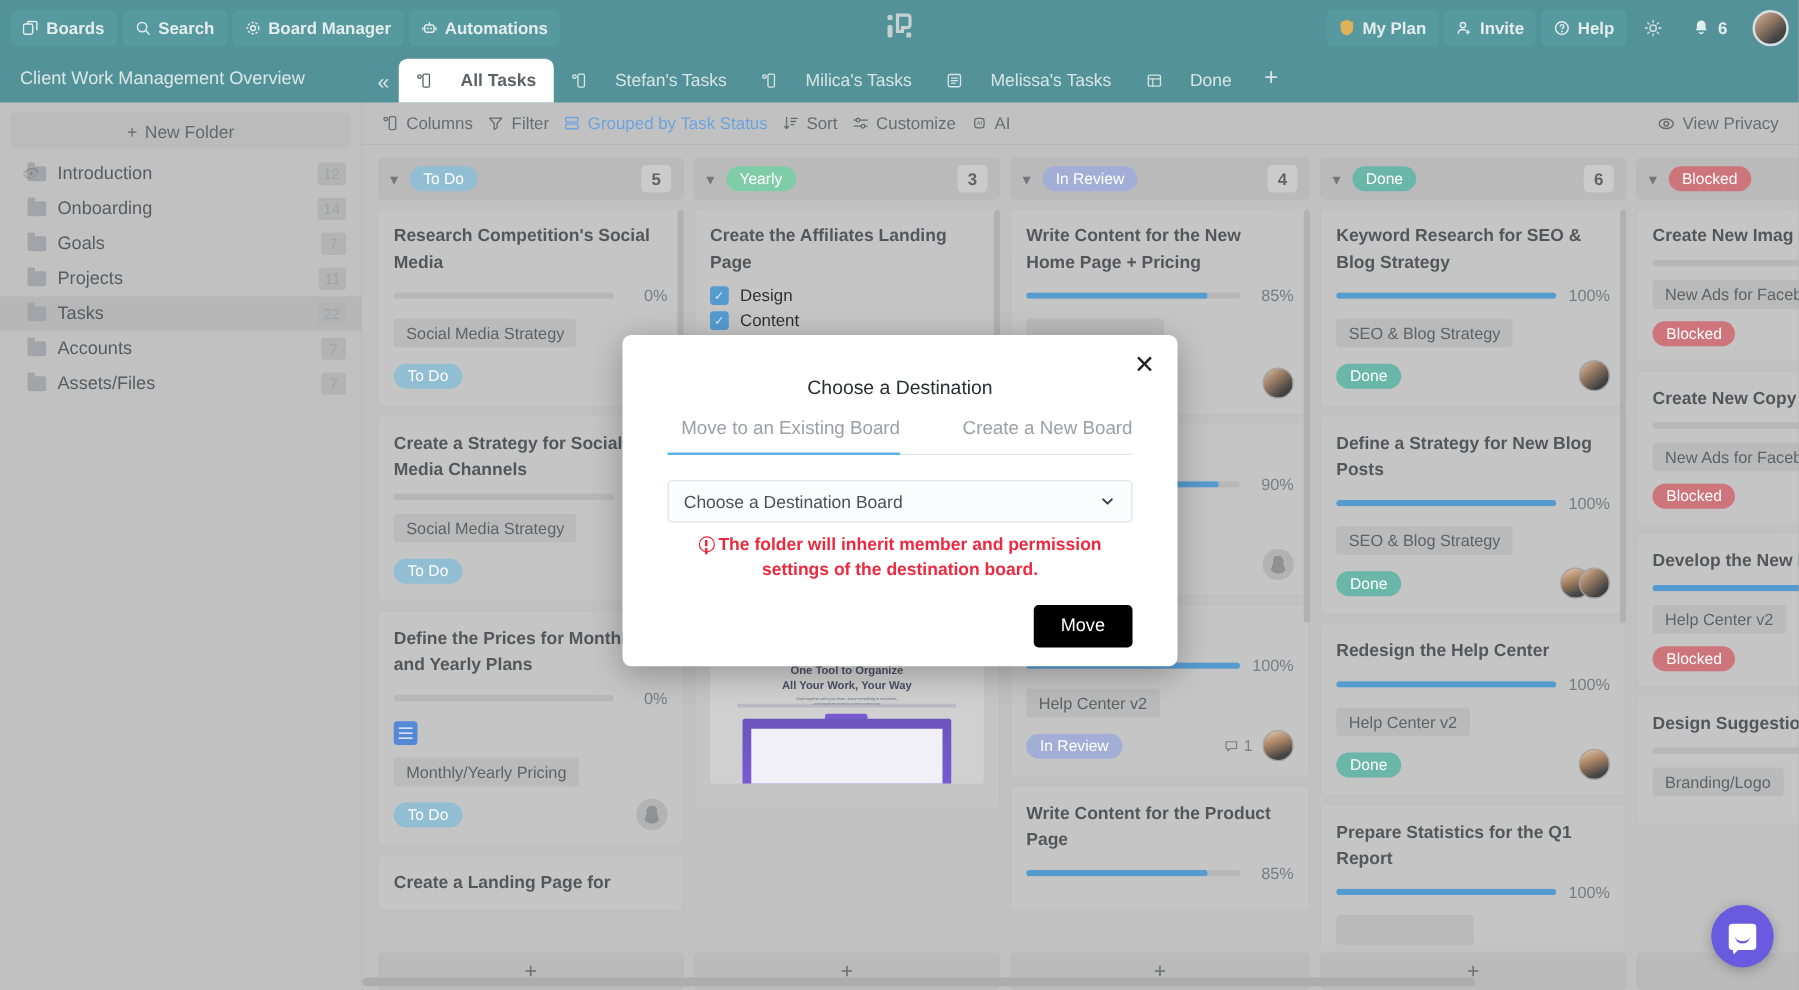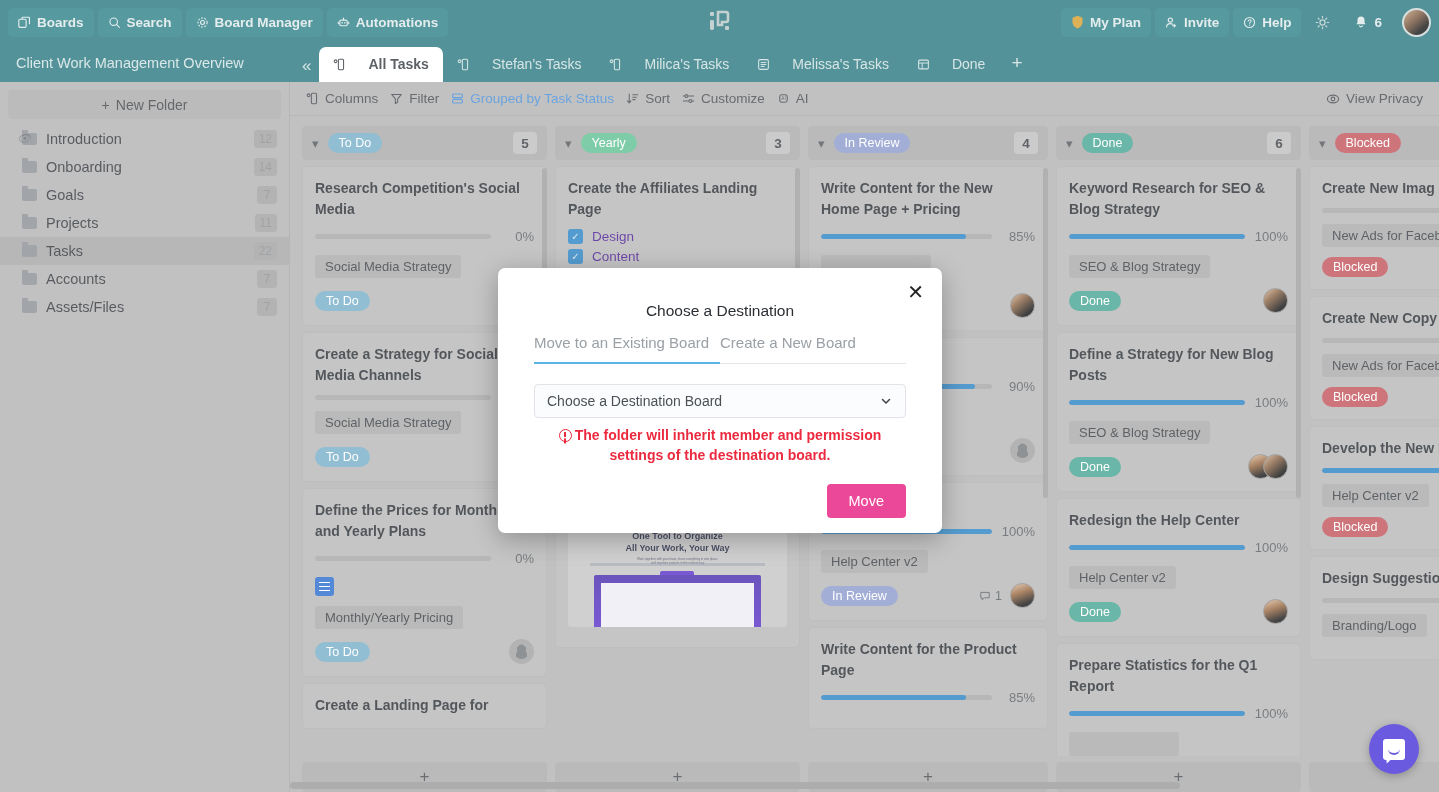--- a/index.html
+++ b/index.html
@@ -138,21 +138,21 @@
   .prog-row { display: flex; align-items: center; gap: 9px; margin-bottom: 11px; }
   .prog-track { flex: 1; height: 5px; background: #a8a8a8; border-radius: 3px; overflow: hidden; }
   .prog-fill { height: 100%; background: #2f86c5; border-radius: 3px; }
   .prog-label { font-size: 13px; color: #5c6166; min-width: 34px; text-align: right; }
   .chk-row { display: flex; align-items: center; gap: 9px; margin-bottom: 5px; }
   .chk {
     width: 15px; height: 15px; background: #2f86c5; border-radius: 3px;
     display: flex; align-items: center; justify-content: center;
     color: #cfe4f3; font-size: 10px;
   }
-  .chk-label { font-size: 13.5px; color: #4c1d95; }
+  .chk-label { font-size: 13.5px; color: #000000; }
   .tag {
     display: inline-block; background: #ababab; border-radius: 3px;
     padding: 4px 10px; font-size: 13px; color: #3b4045; margin-bottom: 10px;
   }
   .note-ico {
     width: 19px; height: 19px; background: #2f6fd0; border-radius: 3px;
     margin-bottom: 10px; display: flex; align-items: center; justify-content: center;
   }
   .note-ico span { display:block; width:11px; height:1.6px; background:#fff; box-shadow:0 4px 0 #fff,0 -4px 0 #fff; }
   .card-foot { display: flex; align-items: center; }
@@ -210,21 +210,21 @@
   }
   .modal-close {
     position: absolute; right: 14px; top: 10px; font-size: 20px; color: #222;
     cursor: pointer; line-height: 1; padding: 4px;
   }
   .modal-title {
     text-align: center; font-size: 15.5px; color: #2b2f33; padding-top: 34px;
   }
   .modal-tabs { display: flex; margin-top: 14px; }
   .mtab {
-    flex: 1; text-align: left; font-size: 15px; color: #9aa0a6;
+    flex: 1; text-align: right; font-size: 15px; color: #9aa0a6;
     padding-bottom: 11px; border-bottom: 1px solid #e3e6e9; cursor: pointer;
   }
   .mtab.active { color: #9aa0a6; border-bottom: 2.5px solid #5ab4e8; }
   .select {
     margin-top: 20px; height: 34px; border: 1px solid #e0e3e7; border-radius: 4px;
     background: #fbfcfd; display: flex; align-items: center; padding: 0 12px;
     font-size: 14px; color: #4b5157; cursor: pointer;
   }
   .select .sp { flex: 1; }
   .warn {
@@ -234,21 +234,21 @@
   .warn-ico {
     display: inline-block; width: 13px; height: 13px; border: 1.6px solid #ec2a3f;
     border-radius: 50%; position: relative; vertical-align: -2px; margin-right: 3px;
   }
   .warn-ico::after {
     content: ""; position: absolute; left: 4.2px; top: 2px; width: 1.6px; height: 5px;
     background: #ec2a3f; box-shadow: 0 6.4px 0 #ec2a3f;
   }
   .modal-foot { display: flex; justify-content: flex-end; margin-top: 18px; }
   .move-btn {
-    background: #ec4899; color: #fff; border: none; border-radius: 4px;
+    background: #000000; color: #fff; border: none; border-radius: 4px;
     padding: 9px 22px; font-size: 14.5px; cursor: pointer;
     font-family: "Liberation Sans", sans-serif;
   }
 
   
   .chat {
     position: absolute; right: 20px; bottom: 18px; width: 50px; height: 50px;
     border-radius: 50%; background: #6a5ae0; display: flex; align-items: center;
     justify-content: center; cursor: pointer; z-index: 30;
     box-shadow: 0 2px 9px rgba(0,0,0,.25);

